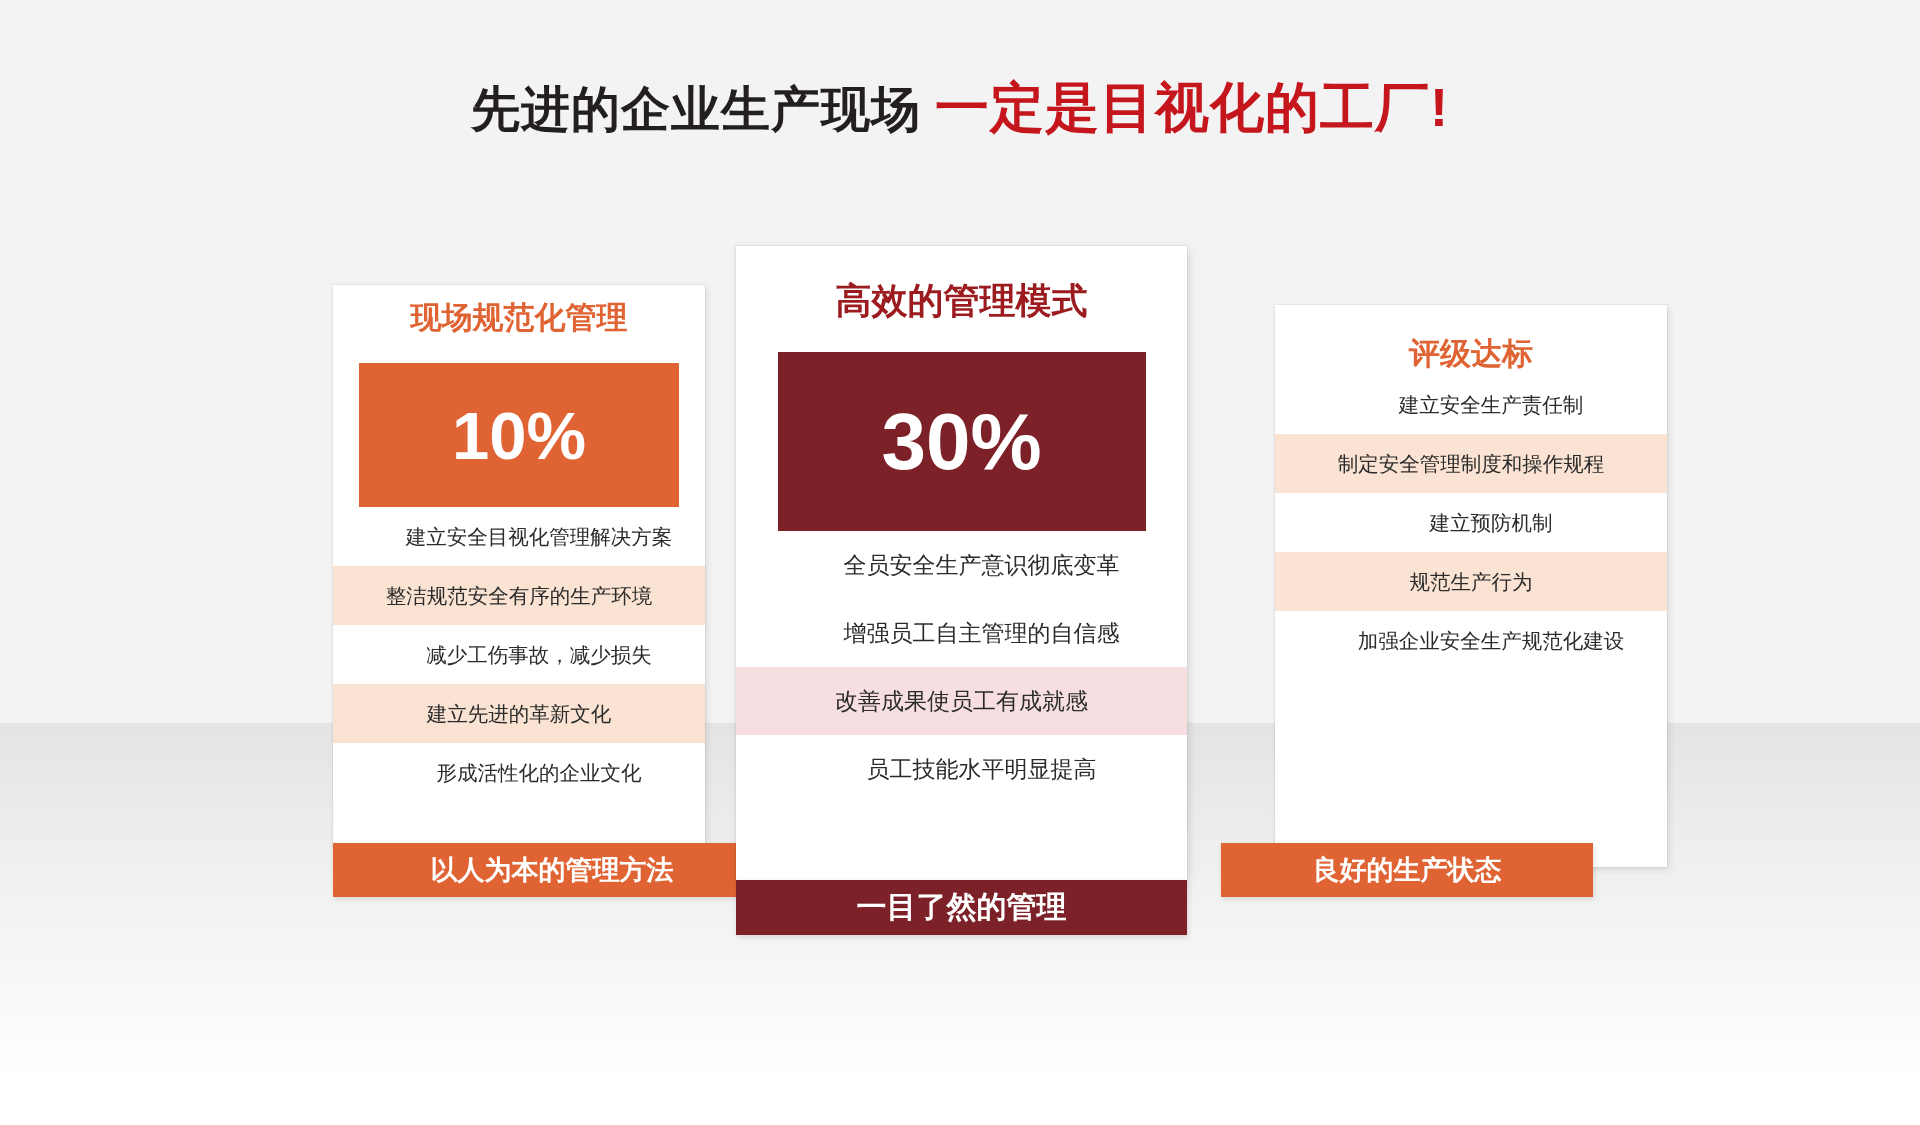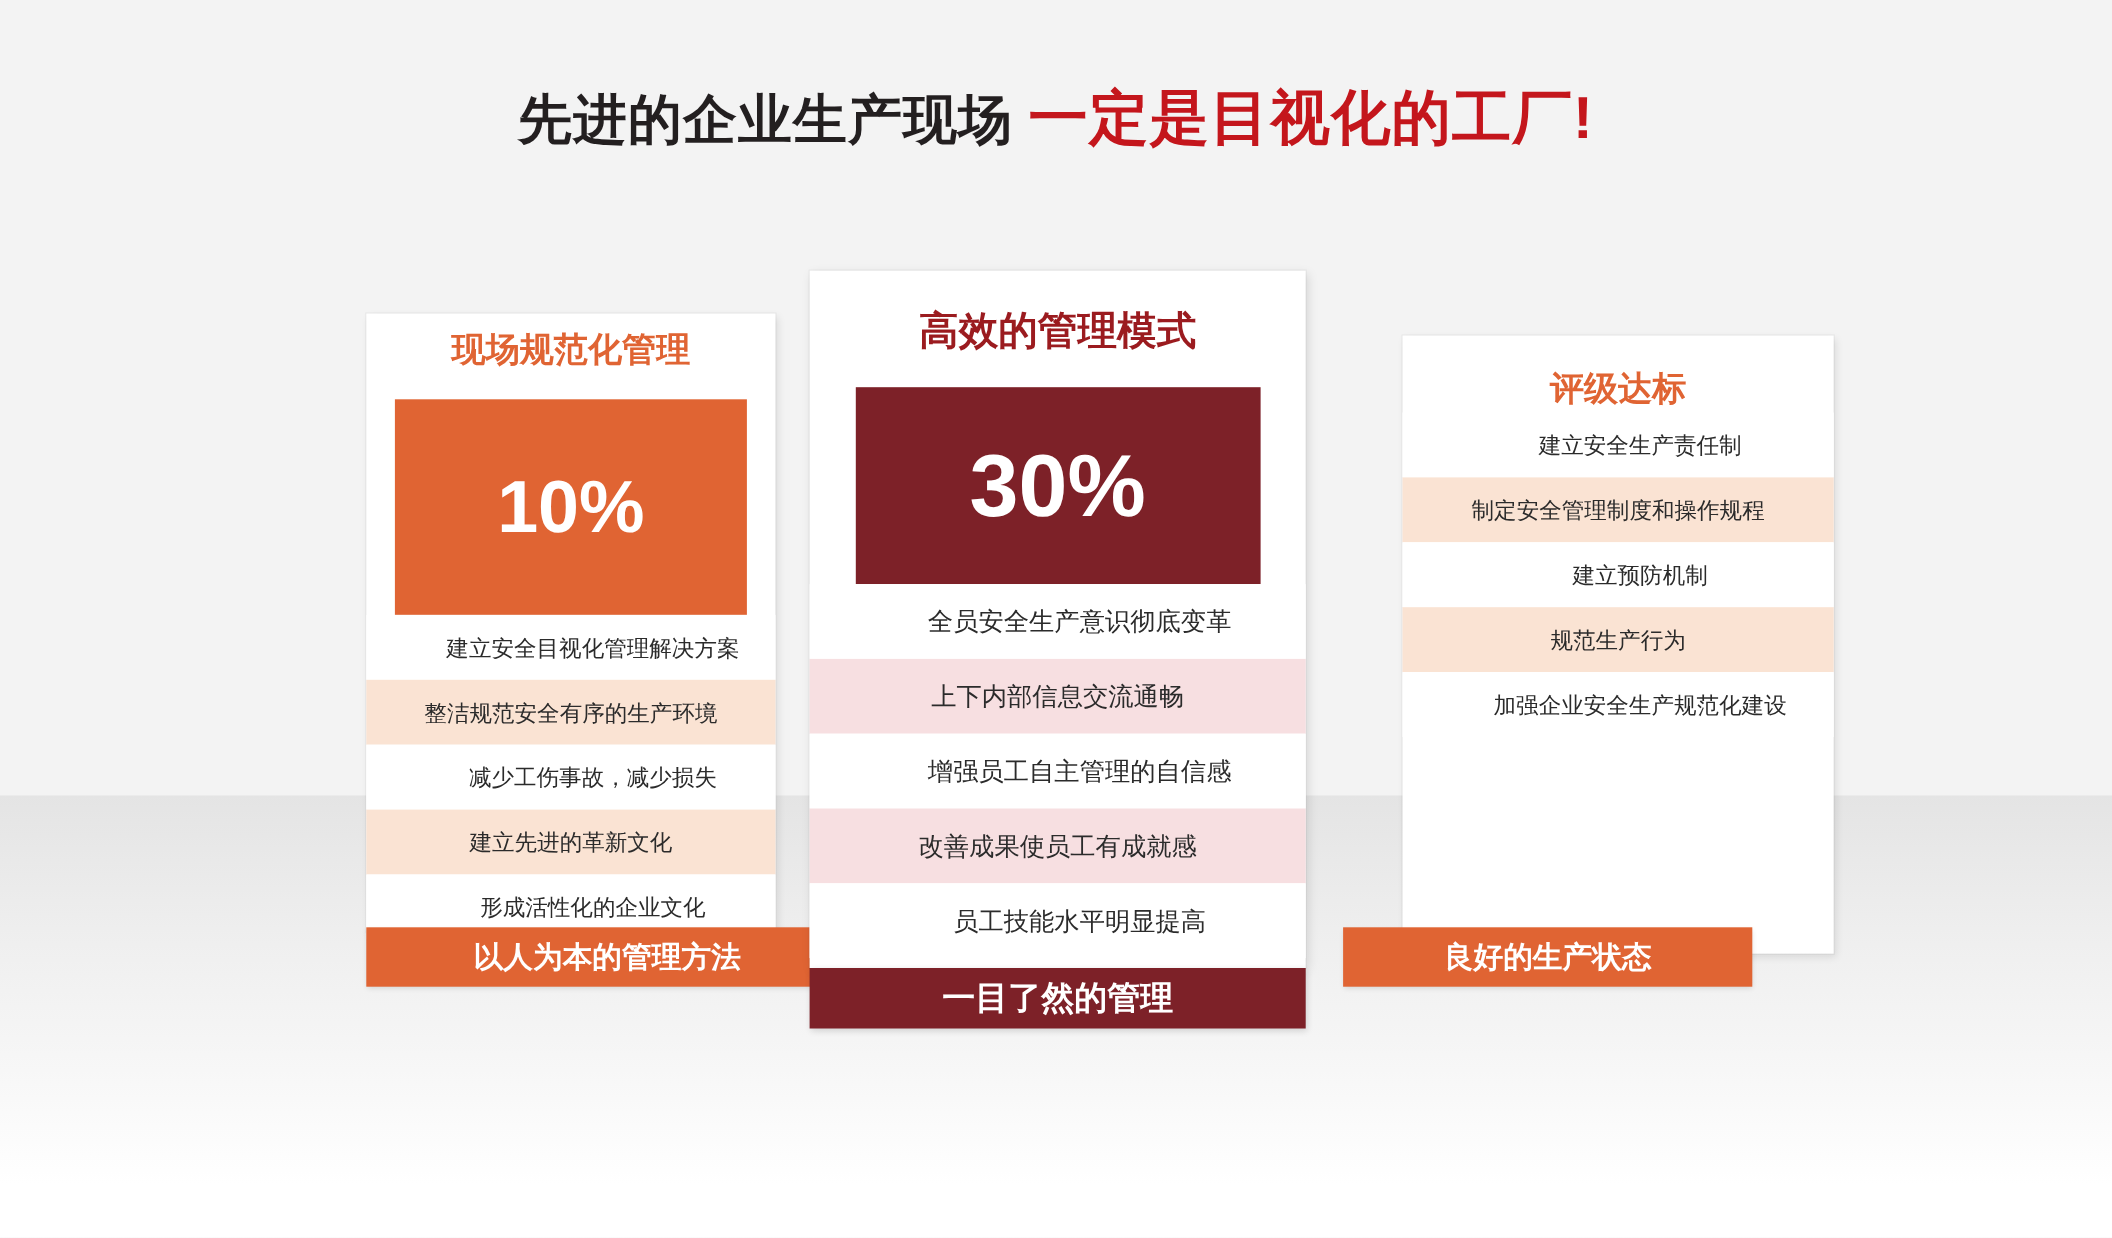--- a/index.html
+++ b/index.html
@@ -100,21 +100,21 @@
     width: 372px; height: 562px;
     box-shadow: 0 0 0 1px rgba(0,0,0,0.045), 2px 3px 7px rgba(0,0,0,0.10);
   }
   #card-1 .card-title {
     color: #e06433;
     font-size: 31px;
     padding-top: 12px;
   }
   #card-1 .stat-box {
     margin: 24px auto 0;
-    width: 320px; height: 196px;
+    width: 320px; height: 144px;
     background: #e06433;
     font-size: 67px;
   }
   #card-1 .bullet { height: 59px; font-size: 20.5px; }
   #card-1-ribbon {
     left: 333px; top: 843px;
     width: 438px; height: 54px;
     background: #e06433;
     font-size: 27px;
     box-shadow: 1px 2px 5px rgba(0,0,0,0.12);
@@ -202,21 +202,20 @@
 </div>
 <div class="ribbon" id="card-1-ribbon">以人为本的管理方法</div>
 
 <div class="card" id="card-2">
   <div class="card-title">高效的管理模式</div>
   <div class="stat-box">
     <span>30%</span>
   </div>
   <div class="bullet-list">
     <div class="bullet row-odd">全员安全生产意识彻底变革</div>
-    <div class="bullet row-even-red">上下内部信息交流通畅</div>
     <div class="bullet row-odd">增强员工自主管理的自信感</div>
     <div class="bullet row-even-red">改善成果使员工有成就感</div>
     <div class="bullet row-odd">员工技能水平明显提高</div>
   </div>
 </div>
 <div class="ribbon" id="card-2-ribbon">一目了然的管理</div>
 
 <div class="card" id="card-3">
   <div class="card-title">评级达标</div>
   <div class="bullet-list">

